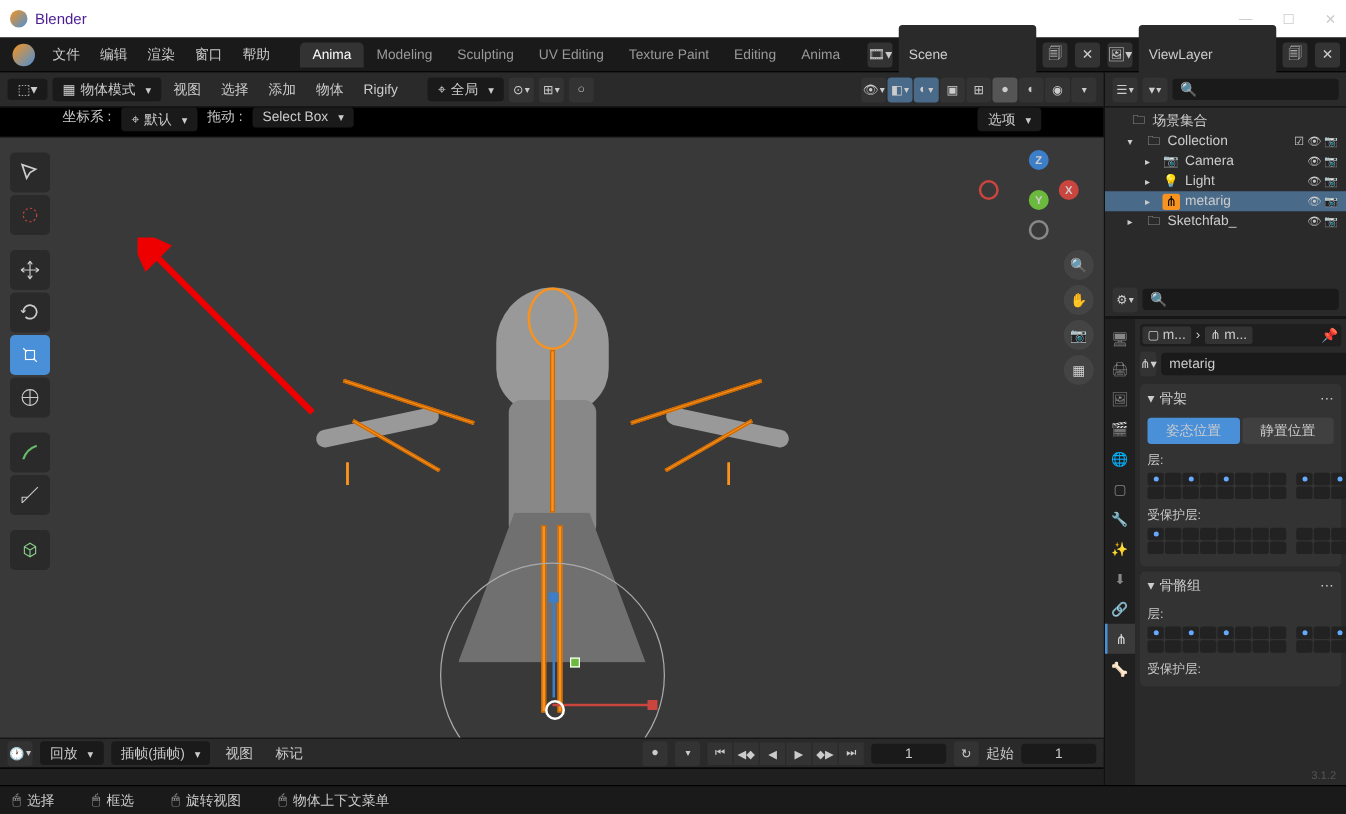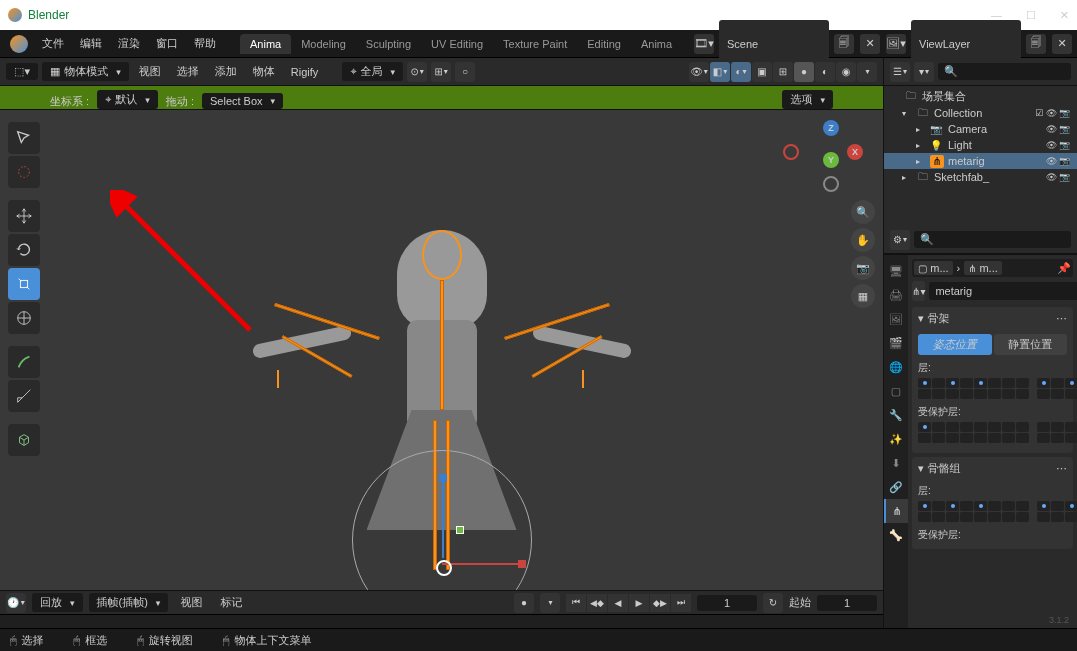--- a/index.html
+++ b/index.html
@@ -1,19 +1,19 @@
 <!DOCTYPE html>
 <html><head>
 <meta charset="utf-8">
 <style>
 *{margin:0;padding:0;box-sizing:border-box;font-family:sans-serif;font-size:11px;color:#ccc;}
 body{background:#1e1e1e;width:1077px;height:651px;overflow:hidden;position:relative;}
 .title-bar{height:30px;background:#fff;display:flex;align-items:center;padding:0 8px;color:#000;}
 .title-bar .logo{width:14px;height:14px;background:linear-gradient(135deg,#f7931e,#4a90d9);border-radius:50%;margin-right:6px;}
-.title-bar .t{color:#15803d;font-size:12px;}
+.title-bar .t{color:#4c1d95;font-size:12px;}
 .win-btns{margin-left:auto;display:flex;gap:24px;color:#000;font-size:14px;}
 .win-btns span{cursor:pointer;}
 .menu-bar{height:28px;background:#1a1a1a;display:flex;align-items:center;padding:0 4px;border-bottom:1px solid #000;}
 .menu-bar .blogo{width:18px;height:18px;background:linear-gradient(135deg,#f7931e,#4a90d9);border-radius:50%;margin:0 6px;}
 .menu-bar .mi{padding:0 8px;cursor:pointer;}
 .tabs{display:flex;margin-left:16px;}
 .tab{padding:4px 10px;cursor:pointer;color:#999;}
 .tab.active{background:#333;color:#fff;border-radius:4px 4px 0 0;}
 .menu-bar .push{margin-left:auto;}
 .scene-sel{display:flex;align-items:center;gap:4px;}
@@ -21,21 +21,21 @@
 .ico-btn{width:20px;height:20px;background:#333;border-radius:3px;display:flex;align-items:center;justify-content:center;margin:0 1px;}
 .main{display:flex;height:calc(100% - 58px - 23px);}
 .viewport-col{flex:1;display:flex;flex-direction:column;}
 .vp-header{height:28px;background:#2a2a2a;display:flex;align-items:center;padding:0 6px;gap:4px;border-bottom:1px solid #111;}
 .hdr-sel{background:#1a1a1a;padding:2px 8px;border-radius:3px;display:flex;align-items:center;gap:4px;}
 .hdr-sel .dd{font-size:9px;margin-left:4px;}
 .hdr-txt{padding:0 6px;cursor:pointer;}
 .icon-group{display:flex;gap:1px;margin-left:4px;}
 .ic{width:20px;height:20px;background:#333;border-radius:3px;display:flex;align-items:center;justify-content:center;font-size:10px;}
 .ic.dd::after{content:"▾";font-size:8px;margin-left:1px;}
-.vp-sub{height:24px;background:#4d7c0f;display:flex;align-items:flex-end;padding:0 50px;gap:8px;border-bottom:1px solid #111;}
+.vp-sub{height:24px;background:#000000;display:flex;align-items:flex-start;padding:0 50px;gap:8px;border-bottom:1px solid #111;}
 .viewport{flex:1;background:#393939;position:relative;overflow:hidden;}
 .tool-col{position:absolute;left:8px;top:12px;display:flex;flex-direction:column;gap:2px;}
 .tool{width:32px;height:32px;background:#2a2a2a;border-radius:4px;display:flex;align-items:center;justify-content:center;}
 .tool.active{background:#4a90d9;}
 .tool svg{width:18px;height:18px;}
 .vp-info{position:absolute;left:60px;top:10px;color:#ddd;font-size:11px;line-height:16px;}
 .gizmo{position:absolute;right:20px;top:10px;width:64px;height:64px;}
 .gizmo .axis{position:absolute;width:16px;height:16px;border-radius:50%;display:flex;align-items:center;justify-content:center;font-size:9px;font-weight:bold;}
 .gizmo .z{background:#3d7ec9;top:0;left:24px;}
 .gizmo .x{background:#c9453d;top:24px;right:0;}
@@ -96,21 +96,21 @@
 .prop-body{flex:1;padding:4px;overflow:auto;}
 .prop-hdr{display:flex;align-items:center;padding:2px;gap:4px;background:#1e1e1e;border-radius:3px;margin-bottom:4px;}
 .bc-item{background:#333;padding:1px 4px;border-radius:2px;font-size:10px;}
 .prop-name-row{display:flex;align-items:center;gap:4px;margin-bottom:6px;}
 .prop-name-row input{flex:1;background:#1a1a1a;border:none;color:#ccc;padding:3px 6px;border-radius:3px;}
 .panel{background:#333;border-radius:4px;margin-bottom:4px;}
 .panel-hdr{padding:4px 6px;display:flex;align-items:center;gap:4px;}
 .panel-body{padding:4px 6px;}
 .btn-row{display:flex;gap:2px;margin-bottom:6px;}
 .btn{flex:1;padding:3px;text-align:center;border-radius:3px;background:#404040;}
-.btn.active{background:#4a90d9;font-style:italic;}
+.btn.active{background:#4a90d9;}
 .layer-label{font-size:10px;margin-bottom:3px;}
 .layer-grid{display:flex;gap:8px;margin-bottom:6px;}
 .lg-half{display:flex;flex-direction:column;gap:1px;}
 .lg-row{display:flex;gap:1px;}
 .lbox{width:13px;height:10px;background:#222;border-radius:2px;}
 .lbox.dot::after{content:"";display:block;width:4px;height:4px;background:#66aaff;border-radius:50%;margin:3px auto;}
 .status-bar{height:23px;background:#1a1a1a;display:flex;align-items:center;padding:0 10px;gap:30px;font-size:10px;color:#999;border-top:1px solid #000;}
 .status-bar .si{display:flex;align-items:center;gap:5px;}
 .ver{position:absolute;right:8px;bottom:26px;font-size:9px;color:#555;}
 .lamp{color:#f7931e;}

